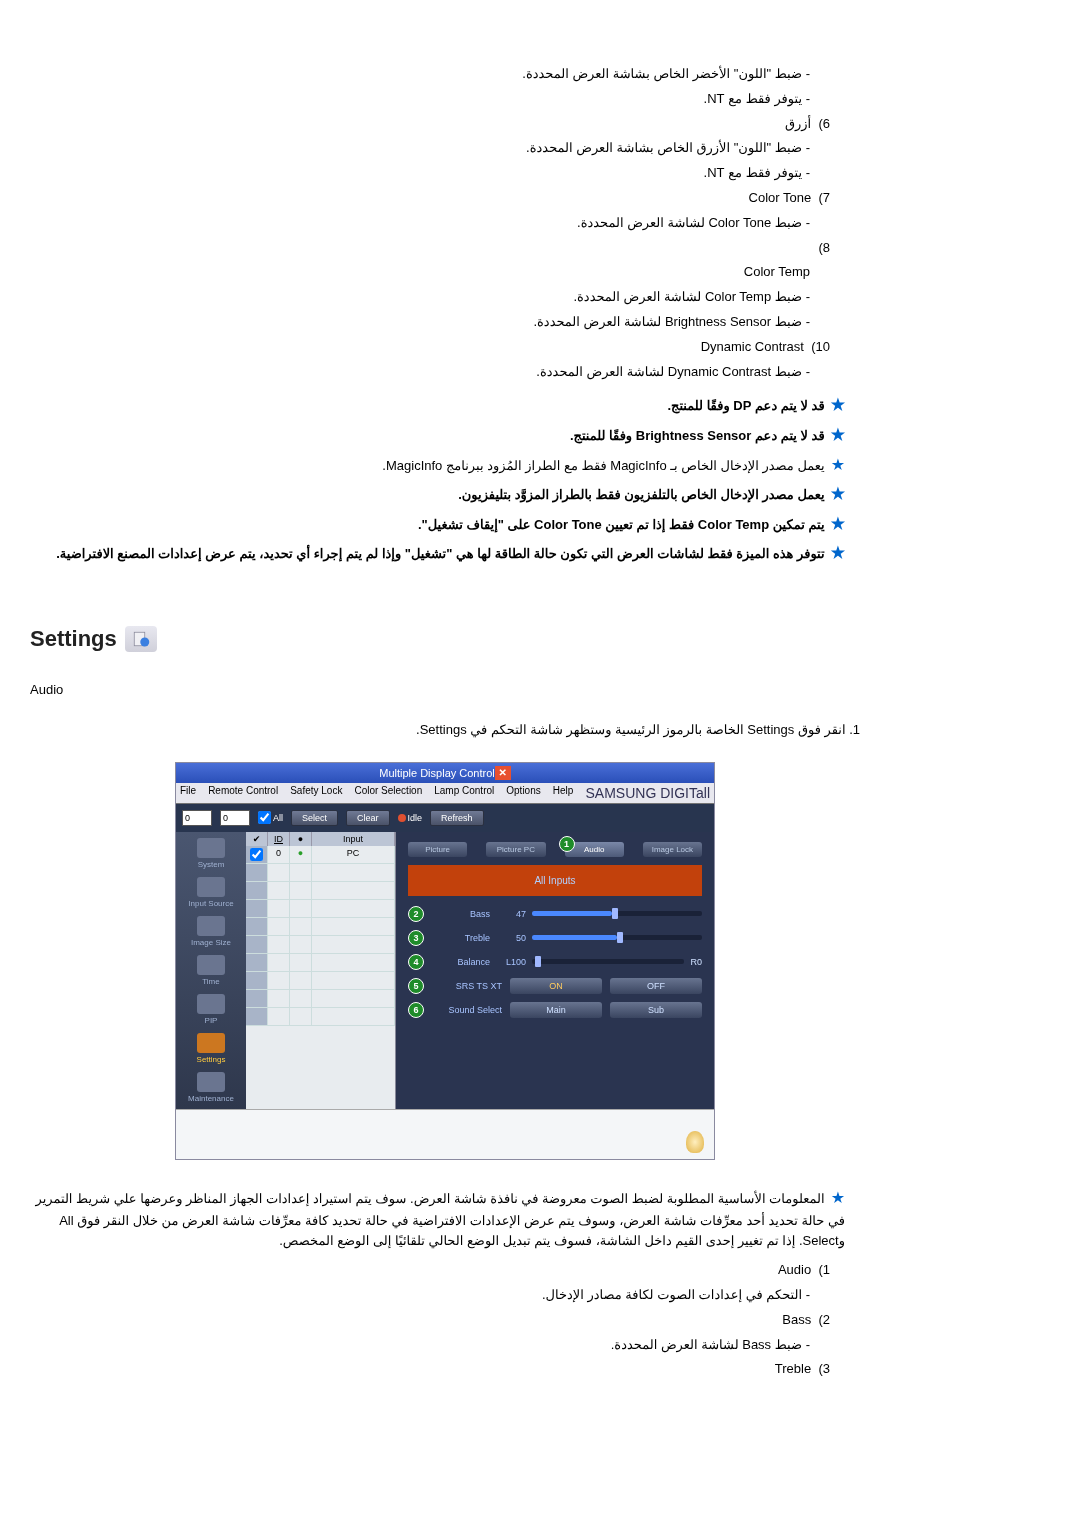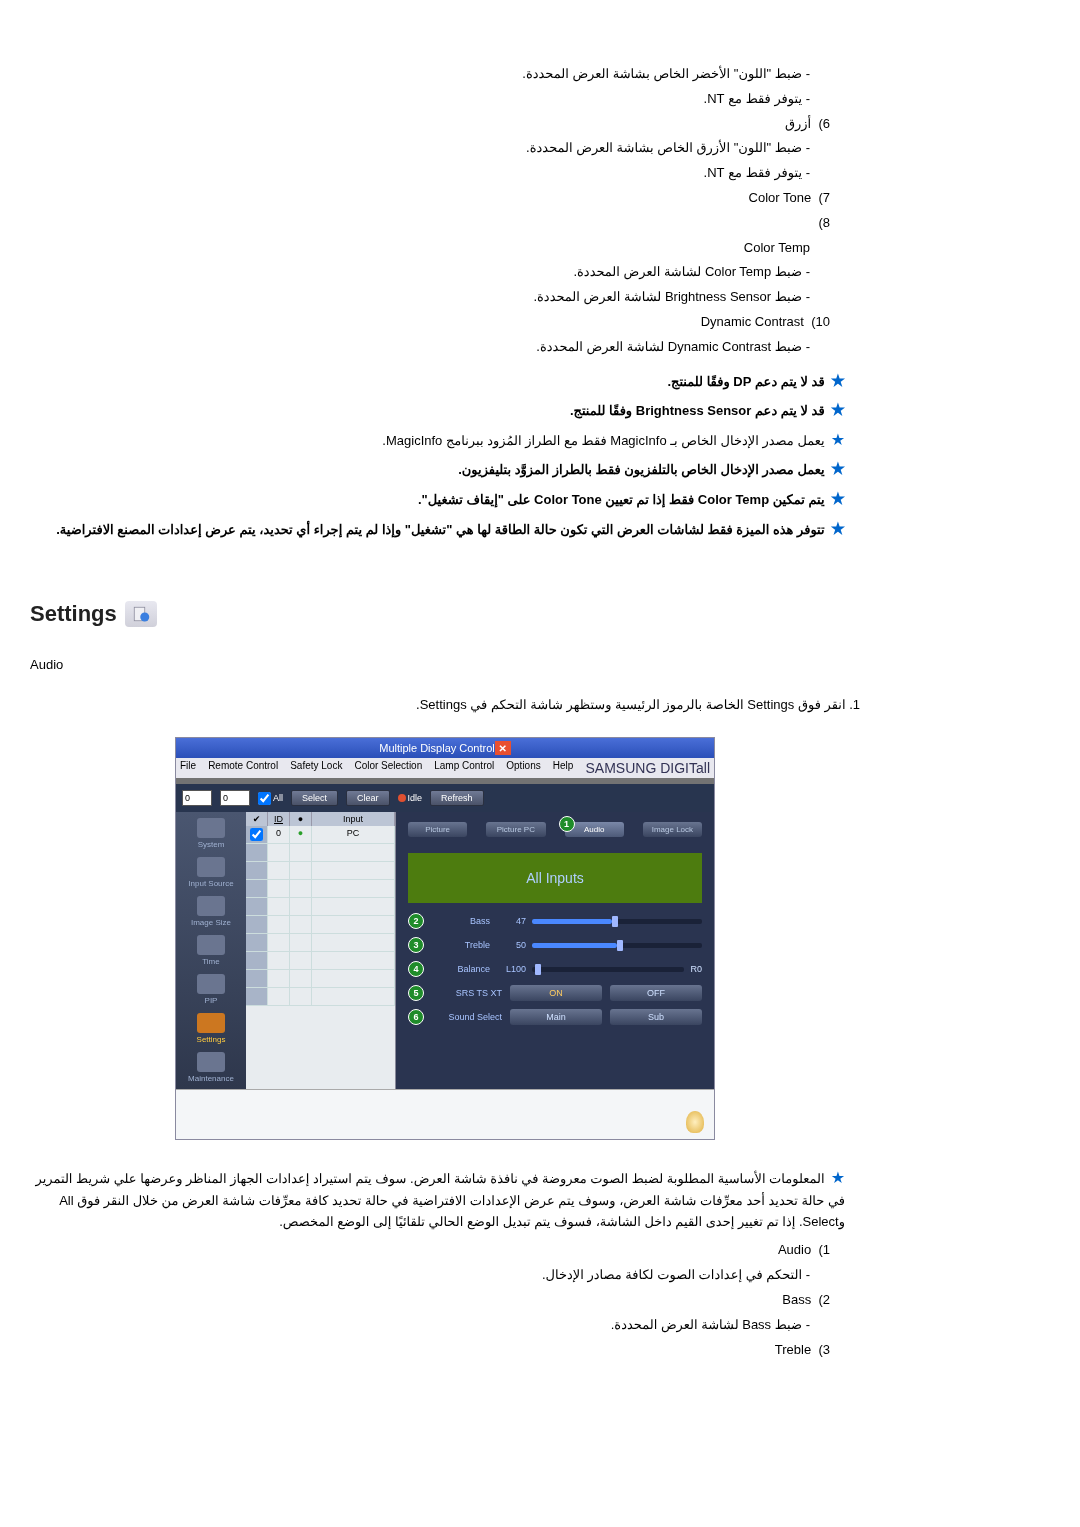--- a/index.html
+++ b/index.html
@@ -40,21 +40,21 @@
 .titlebar {
   background: linear-gradient(#4a6fd8, #2a4fb8);
   color: #fff;
   padding: 3px 6px;
   display: flex;
   justify-content: center;
   align-items: center;
   font-size: 11px;
 }
 .closebox { width: 16px; height: 14px; background: #e85030; color: #fff; display: flex; align-items: center; justify-content: center; font-weight: bold; font-size: 10px; cursor: pointer; }
-.menubar { background: #e8e8ef; padding: 2px 4px; display: flex; gap: 12px; font-size: 10px; border-bottom: 6px solid #737373; }
+.menubar { background: #e8e8ef; padding: 2px 4px; display: flex; gap: 12px; font-size: 10px; border-bottom: 1px solid #737373; }
 .menubar span { cursor: pointer; }
 .brand { margin-left: auto; color: #335; font-size: 14px; }
 .topbar {
   background: #28354f;
   padding: 6px;
   display: flex;
   gap: 8px;
   align-items: center;
 }
 .field { width: 30px; height: 16px; background: #fff; border: 1px solid #555; font-size: 9px; padding: 0 2px; }
@@ -89,31 +89,31 @@
 .ghead .c2 { width: 22px; text-decoration: underline; }
 .ghead .c3 { width: 22px; }
 .ghead .c4 { flex: 1; }
 .grow { display: flex; font-size: 9px; }
 .grow > div { border-right: 1px solid #cdd; border-bottom: 1px solid #cdd; padding: 2px 4px; text-align: center; height: 18px; }
 .grow .c1 { width: 22px; background: #a8b4c8; }
 .grow .c2 { width: 22px; }
 .grow .c3 { width: 22px; }
 .grow .c4 { flex: 1; }
 .detail-pane { flex: 1; background: #2a3450; padding: 10px 12px; color: #cfe0ff; }
-.tabs { display: flex; gap: 19px; margin-bottom: 16px; }
+.tabs { display: flex; gap: 19px; margin-bottom: 8px; }
 .tab { flex: 1; padding: 3px 4px; background: linear-gradient(#687490,#3a4560); color: #b8c8e0; font-size: 8px; text-align: center; border-radius: 3px; cursor: pointer; position: relative; }
 .tab.active { background: linear-gradient(#7a88a8,#4d5a78); color: #fff; }
 .badge {
   position: absolute; left: -6px; top: -6px;
   width: 16px; height: 16px; border-radius: 50%;
   background: #1f8c2a; color: #fff; font-weight: bold;
   display: flex; align-items: center; justify-content: center;
   font-size: 9px; border: 1px solid #fff;
 }
-.all-inputs { background: #4d7c0f; color: #b0d0ff; text-align: center; padding: 17px; font-size: 14px; margin-bottom: 10px; }
+.all-inputs { background: #c2410c; color: #b0d0ff; text-align: center; padding: 10px; font-size: 10px; margin-bottom: 10px; }
 .slide-row { display: flex; align-items: center; gap: 6px; margin: 8px 0; font-size: 9px; }
 .nbadge { width: 16px; height: 16px; border-radius: 50%; background: #1f8c2a; color: #fff; font-weight: bold; display: flex; align-items: center; justify-content: center; font-size: 9px; border: 1px solid #fff; }
 .sl-label { width: 60px; color: #a8c4ff; }
 .sl-val { width: 30px; color: #a8c4ff; }
 .sl-track { flex: 1; height: 5px; background: #1a2238; border-radius: 2px; position: relative; }
 .sl-fill { height: 5px; background: #4a88ff; border-radius: 2px; }
 .sl-thumb { position: absolute; top: -3px; width: 6px; height: 11px; background: #a0b8ff; border-radius: 1px; }
 .btn-row { display: flex; align-items: center; gap: 8px; margin: 8px 0; font-size: 9px; }
 .pill { flex: 1; padding: 3px 0; background: linear-gradient(#687490,#3a4560); color: #cfe0ff; text-align: center; border-radius: 3px; cursor: pointer; font-size: 9px; }
 .pill.on { color: #ffcc60; }
@@ -127,20 +127,21 @@
 
 <div class="content">
 
   <div>
     <div class="item indent-2">- <span>ضبط "اللون" الأخضر الخاص بشاشة العرض المحددة.</span></div>
     <div class="item indent-2">- <span>يتوفر فقط مع NT.</span></div>
     <div class="item indent-1"><span>6)</span>&nbsp;&nbsp;<span>أزرق</span></div>
     <div class="item indent-2">- <span>ضبط "اللون" الأزرق الخاص بشاشة العرض المحددة.</span></div>
     <div class="item indent-2">- <span>يتوفر فقط مع NT.</span></div>
     <div class="item indent-1"><span>7)</span>&nbsp;&nbsp;<span>Color Tone</span></div>
+    <div class="item indent-2">- <span>ضبط Color Tone لشاشة العرض المحددة.</span></div>
     <div class="item indent-1"><span>8)</span></div>
     <div class="item indent-2"><span>Color Temp</span></div>
     <div class="item indent-2">- <span>ضبط Color Temp لشاشة العرض المحددة.</span></div>
     <div class="item indent-2">- <span>ضبط Brightness Sensor لشاشة العرض المحددة.</span></div>
     <div class="item indent-1"><span>10)</span>&nbsp;&nbsp;<span>Dynamic Contrast</span></div>
     <div class="item indent-2">- <span>ضبط Dynamic Contrast لشاشة العرض المحددة.</span></div>
   </div>
 
   <div style="margin-top:10px;">
     <div class="star-note"><span class="star">★</span><span class="star-body">قد لا يتم دعم DP وفقًا للمنتج.</span></div>

